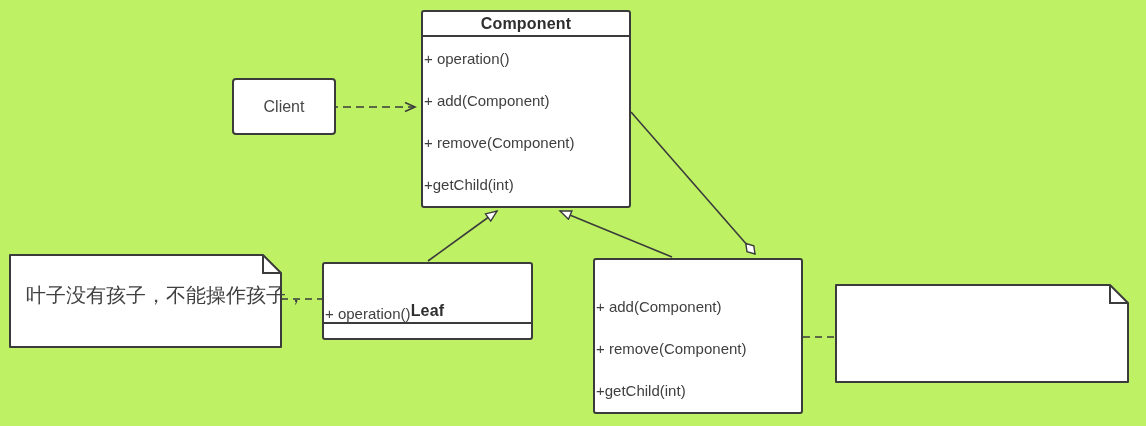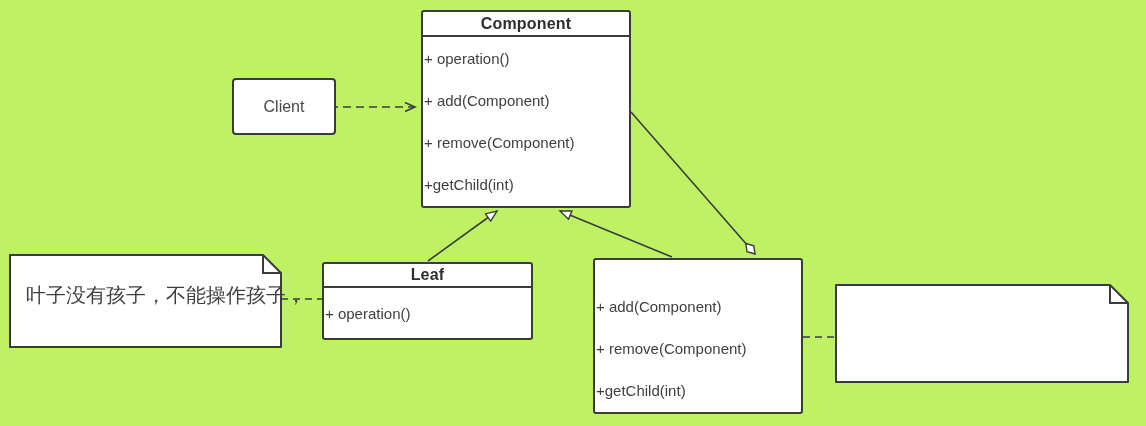--- a/index.html
+++ b/index.html
@@ -89,21 +89,21 @@
         <div class="method">+getChild(int)</div>
       </div>
     </div>
   </div>
 
   <div class="plainbox" style="left:220px; top:78px; width:104px; height:57px;margin-left:12px;">
     <span>Client</span>
   </div>
 
   <div class="cls" style="left:322px; top:262px; width:211px; height:78px;">
-    <div class="hd" style="height:22px; line-height:22px;">Leaf</div>
+    <div class="hd" style="height:22px; line-height:22px;margin-top:36px;">Leaf</div>
     <div class="bd-wrap" style="top:24px;">
       <div class="bd">
         <div class="method">+ operation()</div>
       </div>
     </div>
   </div>
 
   <div class="cls" style="left:593px; top:258px; width:210px; height:156px;">
     <div class="bd-wrap" style="top:25px;">
       <div class="bd">

